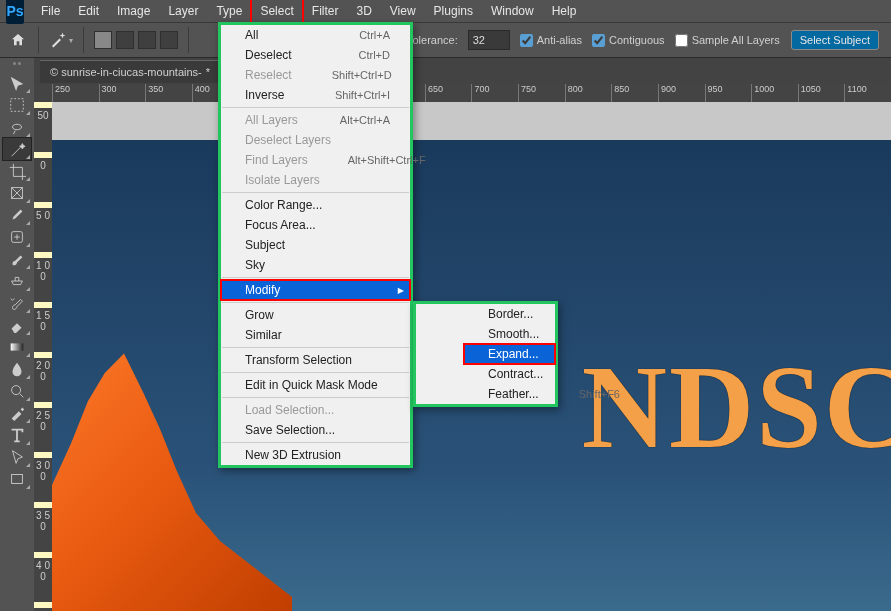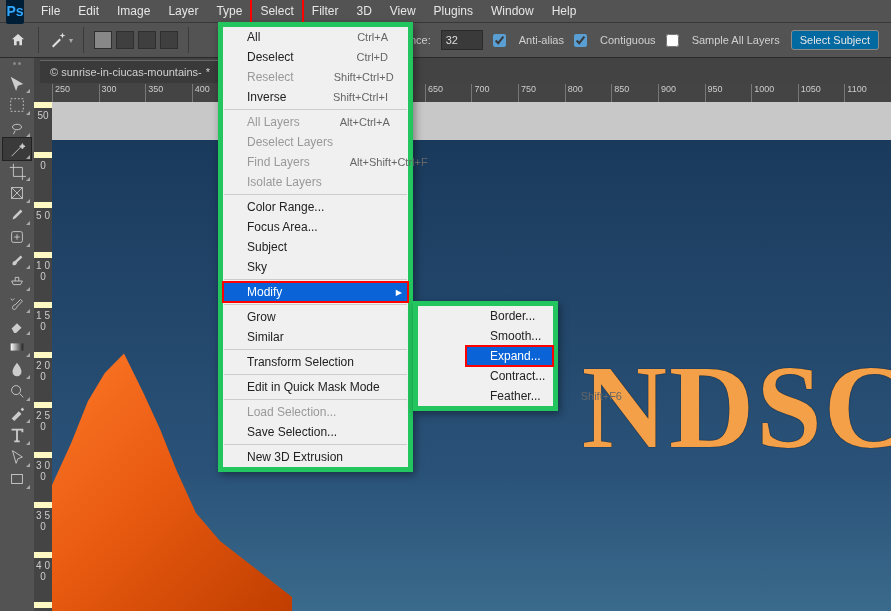--- a/index.html
+++ b/index.html
@@ -12,21 +12,21 @@
 .menu-item.highlighted { outline: 2px solid #ff0000; outline-offset: -1px; }
 
 
 .optionsbar { height: 36px; background: #535353; border-top: 1px solid #383838; border-bottom: 1px solid #2a2a2a; display: flex; align-items: center; padding: 0 8px; gap: 10px; font-size: 11px; color: #d0d0d0; }
 .home-icon { width: 20px; height: 20px; display: flex; align-items: center; justify-content: center; }
 .wand { width: 24px; height: 20px; display: flex; align-items: center; }
 .opt-ic { width: 18px; height: 18px; background: #3f3f3f; border: 1px solid #2f2f2f; }
 .opt-group { display: flex; gap: 4px; }
 .divider { width: 1px; height: 26px; background: #3a3a3a; }
 .tol-input { width: 42px; height: 20px; background: #3a3a3a; border: 1px solid #2a2a2a; color: #ddd; padding: 4px 4px; font-size: 11px; }
-.chk { display: flex; align-items: center; gap: 13px; }
+.chk { display: flex; align-items: center; gap: 4px; }
 .chk input { accent-color: #5a9fd4; }
 .sel-subj { background: #0369a1; border: 1px solid #8a8a8a; color: #e6e6e6; padding: 3px 8px; font-size: 11px; border-radius: 3px; margin-left: 1px; margin-right: 4px; }
 
 
 .tabrow { height: 26px; background: #434343; display: flex; align-items: center; padding-left: 40px; font-size: 11px; color: #d0d0d0; }
 .doc-tab { padding: 5px 10px; background: #3a3a3a; border-top: 1px solid #666; }
 .doc-tab .dirty { margin-left: 4px; }
 .doc-tab .close { margin-left: 8px; color: #aaa; }
 
 
@@ -44,21 +44,21 @@
 .ruler-h div { width: 50px; border-left: 1px solid #777; padding-left: 2px; display: flex; align-items: flex-start; }
 .ruler-v { position: absolute; left: 0; top: 18px; bottom: 0; width: 18px; background: #444; color: #ccc; font-size: 9px; }
 .ruler-v div { height: 50px; border-top: 6px solid #fef9c3; padding-top: 2px; writing-mode: horizontal-tb; font-size: 10px; text-align: center; }
 .ruler-corner { position: absolute; left: 0; top: 0; width: 18px; height: 18px; background: #444; }
 .pasteboard { position: absolute; left: 18px; top: 18px; right: 0; bottom: 0; background: #c8c8c8; }
 .canvas { position: absolute; top: 38px; left: 0; right: 0; bottom: 0; background: linear-gradient(to bottom, #1a3a5c 0%, #2a5278 70%, #3a6a8c 100%); overflow:hidden; }
 .mountain { position: absolute; bottom: 0; left: 0; width: 240px; height: 280px; background: linear-gradient(135deg, #ff7a2a 0%, #e85a10 50%, #c03e00 100%); clip-path: polygon(0% 100%, 0% 55%, 8% 40%, 15% 25%, 22% 15%, 30% 8%, 38% 22%, 45% 35%, 52% 50%, 60% 65%, 70% 75%, 85% 85%, 100% 95%, 100% 100%); }
 .bigtext { position: absolute; top: 200px; right: -20px; font-family: "Times New Roman", serif; font-size: 118px; font-weight: 600; color: #f4a048; letter-spacing: 2px; text-shadow: 0 0 1px #000; white-space: nowrap; }
 
 
-.dropdown { position: absolute; background: #f0f0f0; border: 5px solid #22c55e; box-shadow: 2px 3px 8px rgba(0,0,0,0.4); font-size: 12px; color: #222; z-index: 100; text-align: center; }
+.dropdown { position: absolute; background: #f0f0f0; border: 3px solid #22c55e; box-shadow: 2px 3px 8px rgba(0,0,0,0.4); font-size: 12px; color: #222; z-index: 100; text-align: center; }
 .dropdown .row { display: flex; justify-content: space-between; align-items: center; padding: 3px 20px 3px 24px; height: 20px; white-space: nowrap; }
 .dropdown .row.hover { background: #0a64d8; color: #fff; }
 .dropdown .row.disabled { color: #999; }
 .dropdown .sep { height: 1px; background: #ccc; margin: 2px 1px; }
 .dropdown .shortcut { color: #666; margin-left: 40px; font-size: 11px; }
 .dropdown .row.submenu::after { content: '▶'; font-size: 8px; position: absolute; right: 6px; }
 .dropdown .row.submenu { position: relative; }
 .red-box { outline: 2px solid #ff0000; outline-offset: -1px; }
 
 #select-menu { left: 218px; top: 22px; width: 195px; }

